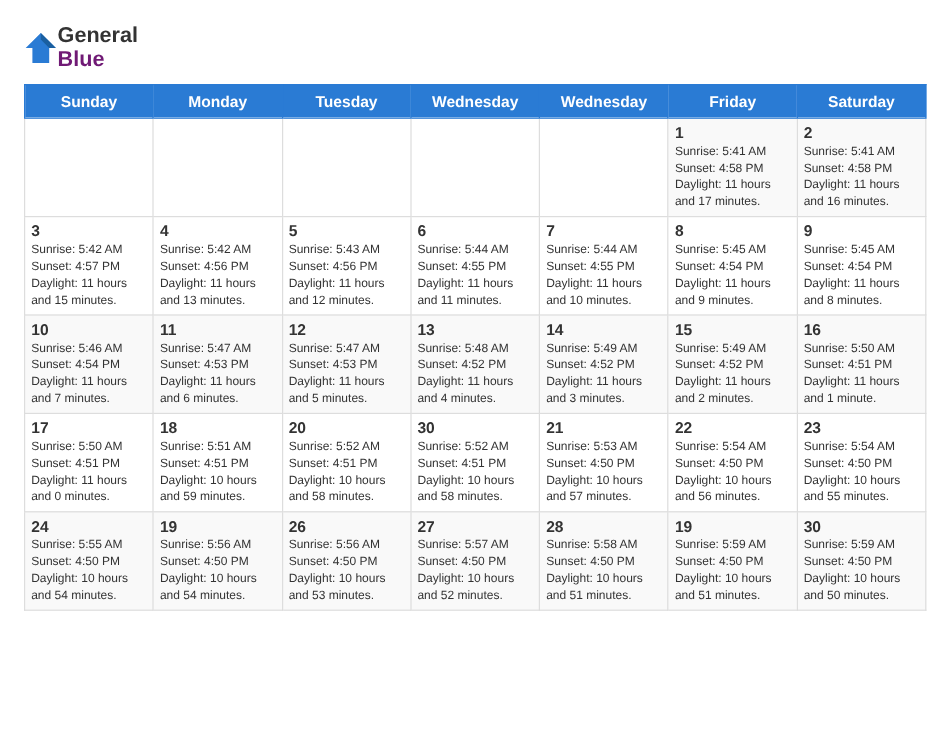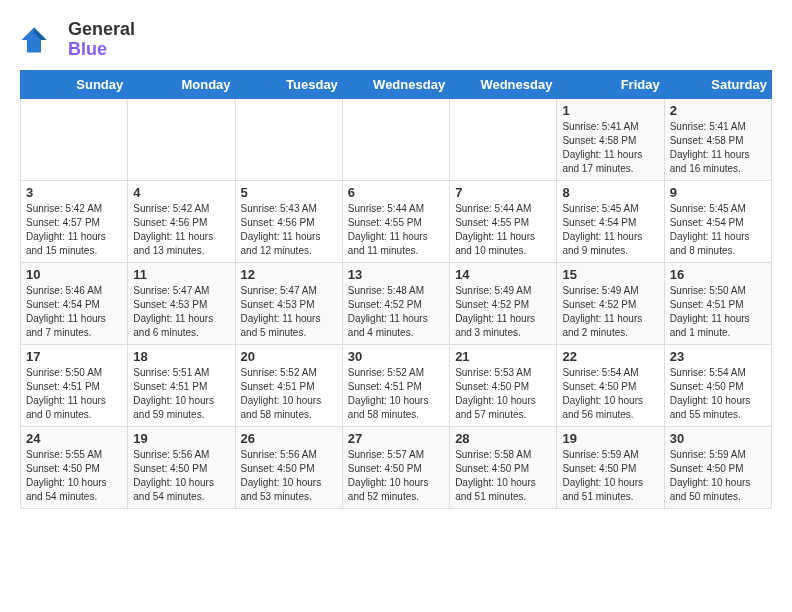--- a/index.html
+++ b/index.html
@@ -12,29 +12,29 @@
     }
     .header-section {
       display: flex;
       justify-content: space-between;
       align-items: flex-start;
       margin-bottom: 10px;
     }
     .logo {
       display: flex;
       align-items: center;
-      gap: 20px;
+      gap: 0;
     }
     .logo-text {
       font-size: 18px;
       font-weight: bold;
       line-height: 1.1;
     }
     .logo-text .general { color: #333; }
-    .logo-text .blue { color: #8b5cf6; }
+    .logo-text .blue { color: #701a75; }
     .logo-icon {
       width: 28px;
       height: 28px;
     }
     .title-section {
       text-align: right;
     }
     .month-title {
       font-size: 32px;
       font-weight: bold;
@@ -48,21 +48,21 @@
       width: 100%;
       border-collapse: collapse;
       font-size: 11px;
     }
     .calendar thead tr {
       background-color: #2a7bd4;
       color: white;
     }
     .calendar thead th {
       padding: 6px 4px;
-      text-align: right;
+      text-align: center;
       font-size: 13px;
       font-weight: bold;
       border: 1px solid #2a7bd4;
     }
     .calendar tbody tr {
       border-bottom: 1px solid #ddd;
     }
     .calendar tbody td {
       border: 1px solid #ddd;
       padding: 4px 5px;

